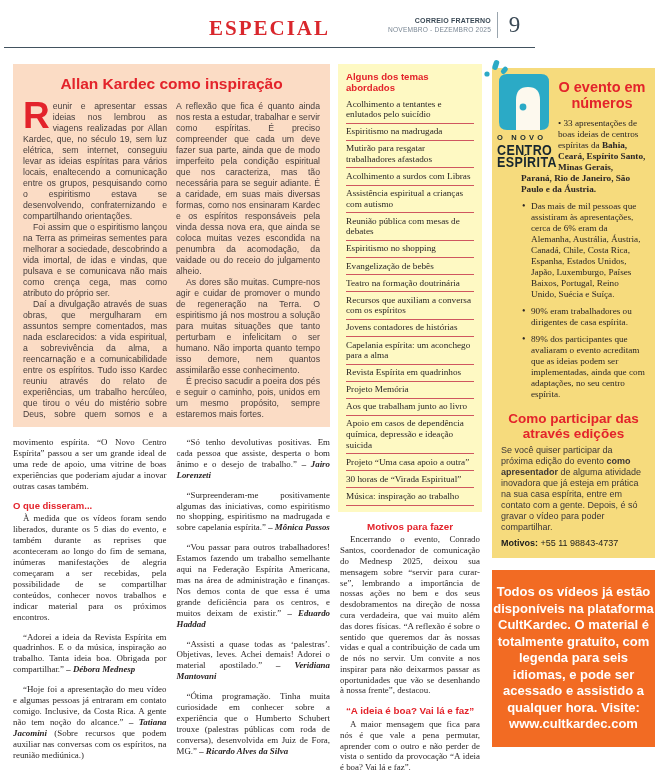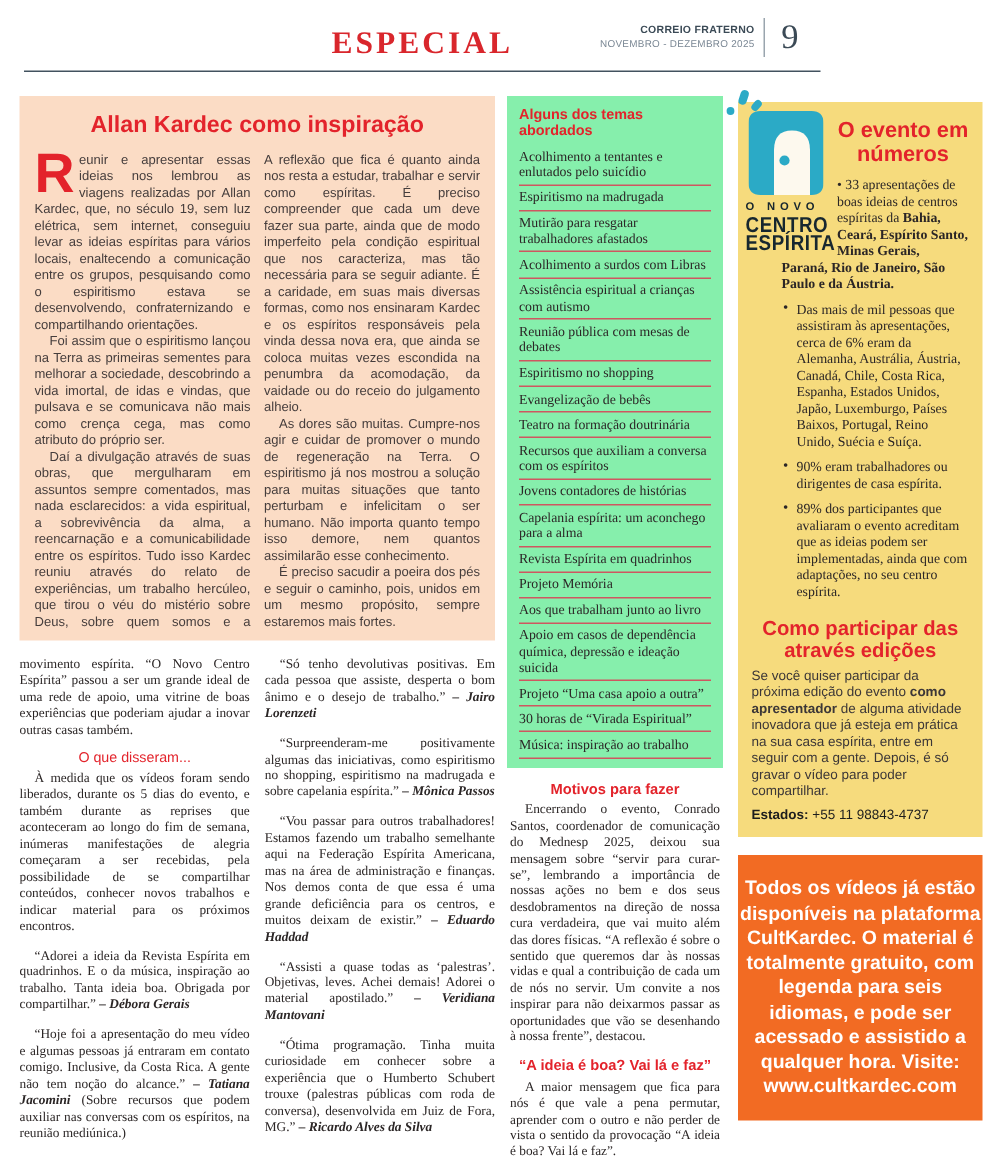--- a/index.html
+++ b/index.html
@@ -3,21 +3,21 @@
 <meta charset="utf-8">
 <style>
   * { margin:0; padding:0; box-sizing:border-box; }
   html,body { background:#ffffff; }
   .page {
     position:relative; width:663px; height:774px; margin:0 auto;
     background:#ffffff; overflow:hidden;
     font-family:"Liberation Serif", serif; color:#2b2626;
   }
   
-  .hdr { position:absolute; left:16px; top:0; width:531px; height:48px; border-bottom:1.6px solid #42525f;text-decoration:underline; }
+  .hdr { position:absolute; left:4px; top:0; width:531px; height:48px; border-bottom:1.6px solid #42525f;text-decoration:underline; }
   .hdr-section {
     position:absolute; left:0; right:0; top:16px; text-align:center;
     font-family:"Liberation Serif", serif; font-weight:bold; font-size:21px;
     letter-spacing:2px; color:#d9262c;
   }
   .hdr-meta { position:absolute; right:44px; top:17px; text-align:right; line-height:1.25; }
   .hdr-pub { font-family:"Liberation Sans", sans-serif; font-weight:bold; font-size:7px; color:#3b4a56; letter-spacing:.2px; }
   .hdr-issue { font-family:"Liberation Sans", sans-serif; font-size:6.6px; color:#7a8794; letter-spacing:.2px; }
   .hdr-pagenum {
     position:absolute; right:12px; top:12px; width:26px; text-align:center;
@@ -36,28 +36,28 @@
   .fb-col p { margin:0; }
   .fb-col p + p { text-indent:10px; }
   .dropcap {
     float:left; font-family:"Liberation Sans", sans-serif; font-weight:bold;
     font-size:37px; line-height:30px; color:#e3232b; padding-right:3px;
   }
   .article-cols { display:flex; gap:10px; margin-top:10px; height:330px; overflow:hidden; }
   .art-col { width:50%; font-size:8.9px; line-height:10.9px; text-align:justify; color:#2b2626; }
   .art-col p { margin:0 0 9px; }
   .said-heading {
-    text-align:center; font-family:"Liberation Sans", sans-serif; font-weight:normal;
+    font-family:"Liberation Sans", sans-serif; font-weight:bold;
     font-size:9.5px; color:#e3232b; margin:2px 0 2px;
   }
   .quote-author { font-weight:bold; font-style:italic; }
   .indent { text-indent:10px; }
   
   .col-mid { position:absolute; left:338px; top:64px; width:144px; height:710px; }
-  .topics-box { background:#86efac; padding:7px 8px 6px; }
+  .topics-box { background:#fef9c3; padding:7px 8px 6px; }
   .topics-heading { font-family:"Liberation Sans", sans-serif; font-weight:bold; font-size:9.6px; color:#e3232b; margin-bottom:3px; }
   .topics-list { list-style:none; }
   .topics-list li {
     font-size:9.2px; line-height:10.6px; color:#2b2626;
     padding:2.5px 0 3px; border-bottom:1px solid #cf5760;
   }
   .mid-section { margin-top:10px; font-size:8.9px; line-height:10.8px; text-align:justify; padding:0 2px; }
   .mid-heading {
     text-align:center; font-family:"Liberation Sans", sans-serif; font-weight:bold;
     font-size:9.8px; color:#e3232b; margin-bottom:2px;
@@ -124,21 +124,21 @@
           <p>As dores são muitas. Cumpre-nos agir e cuidar de promover o mundo de regeneração na Terra. O espiritismo já nos mostrou a solução para muitas situações que tanto perturbam e infelicitam o ser humano. Não importa quanto tempo isso demore, nem quantos assimilarão esse conhecimento.</p>
           <p>É preciso sacudir a poeira dos pés e seguir o caminho, pois, unidos em um mesmo propósito, sempre estaremos mais fortes.</p>
         </div>
       </div>
     </div>
     <div class="article-cols">
       <div class="art-col">
         <p>movimento espírita. “O Novo Centro Espírita” passou a ser um grande ideal de uma rede de apoio, uma vitrine de boas experiências que poderiam ajudar a inovar outras casas também.</p>
         <div class="said-heading">O que disseram...</div>
         <p class="indent">À medida que os vídeos foram sendo liberados, durante os 5 dias do evento, e também durante as reprises que aconteceram ao longo do fim de semana, inúmeras manifestações de alegria começaram a ser recebidas, pela possibilidade de se compartilhar conteúdos, conhecer novos trabalhos e indicar material para os próximos encontros.</p>
-        <p class="indent"><span>“Adorei a ideia da Revista Espírita em quadrinhos. E o da música, inspiração ao trabalho. Tanta ideia boa. Obrigada por compartilhar.”</span> <span class="quote-author">– Débora Gerais</span><span></span></p>
+        <p class="indent"><span>“Adorei a ideia da Revista Espírita em quadrinhos. E o da música, inspiração ao trabalho. Tanta ideia boa. Obrigada por compartilhar.”</span> <span class="quote-author">– Débora Mednesp</span><span></span></p>
         <p class="indent"><span>“Hoje foi a apresentação do meu vídeo e algumas pessoas já entraram em contato comigo. Inclusive, da Costa Rica. A gente não tem noção do alcance.”</span> <span class="quote-author">– Tatiana Jacomini</span><span> (Sobre recursos que podem auxiliar nas conversas com os espíritos, na reunião mediúnica.)</span></p>
       </div>
       <div class="art-col">
         <p class="indent"><span>“Só tenho devolutivas positivas. Em cada pessoa que assiste, desperta o bom ânimo e o desejo de trabalho.”</span> <span class="quote-author">– Jairo Lorenzeti</span></p>
         <p class="indent"><span>“Surpreenderam-me positivamente algumas das iniciativas, como espiritismo no shopping, espiritismo na madrugada e sobre capelania espírita.”</span> <span class="quote-author">– Mônica Passos</span></p>
         <p class="indent"><span>“Vou passar para outros trabalhadores! Estamos fazendo um trabalho semelhante aqui na Federação Espírita Americana, mas na área de administração e finanças. Nos demos conta de que essa é uma grande deficiência para os centros, e muitos deixam de existir.”</span> <span class="quote-author">– Eduardo Haddad</span></p>
         <p class="indent"><span>“Assisti a quase todas as ‘palestras’. Objetivas, leves. Achei demais! Adorei o material apostilado.”</span> <span class="quote-author">– Veridiana Mantovani</span></p>
         <p class="indent"><span>“Ótima programação. Tinha muita curiosidade em conhecer sobre a experiência que o Humberto Schubert trouxe (palestras públicas com roda de conversa), desenvolvida em Juiz de Fora, MG.”</span> <span class="quote-author">– Ricardo Alves da Silva</span></p>
       </div>
     </div>
@@ -200,22 +200,22 @@
         </div>
       </div>
       <div class="numbers-heading">O evento em números</div>
       <div class="bullets">
         <div class="bullet first"><span>• 33 apresentações de boas ideias de centros espíritas da </span><span class="bold">Bahia, Ceará, Espírito Santo, Minas Gerais, Paraná, Rio de Janeiro, São Paulo e da Áustria.</span></div>
         <div class="bullet">Das mais de mil pessoas que assistiram às apresentações, cerca de 6% eram da Alemanha, Austrália, Áustria, Canadá, Chile, Costa Rica, Espanha, Estados Unidos, Japão, Luxemburgo, Países Baixos, Portugal, Reino Unido, Suécia e Suíça.</div>
         <div class="bullet">90% eram trabalhadores ou dirigentes de casa espírita.</div>
         <div class="bullet">89% dos participantes que avaliaram o evento acreditam que as ideias podem ser implementadas, ainda que com adaptações, no seu centro espírita.</div>
       </div>
       <div class="participate-heading">Como participar das através edições</div>
-      <div class="participate-body"><span>Se você quiser participar da próxima edição do evento </span><span class="bold">como apresentador</span><span> de alguma atividade inovadora que já esteja em prática na sua casa espírita, entre em seguir com a gente. Depois, é só gravar o vídeo para poder compartilhar.</span></div>
-      <div class="contact-line"><span class="lbl">Estados:</span><span> +55 11 98843-4737</span></div>
+      <div class="participate-body"><span>Se você quiser participar da próxima edição do evento </span><span class="bold">como apresentador</span><span> de alguma atividade inovadora que já esteja em prática na sua casa espírita, entre em contato com a gente. Depois, é só gravar o vídeo para poder compartilhar.</span></div>
+      <div class="contact-line"><span class="lbl">Motivos:</span><span> +55 11 98843-4737</span></div>
     </div>
     <div class="videos-box">
       <span>Todos os vídeos já estão disponíveis na plataforma CultKardec. O material é totalmente gratuito, com legenda para seis idiomas, e pode ser acessado e assistido a qualquer hora. Visite:</span>
       <span class="videos-url">www.cultkardec.com</span>
     </div>
   </div>
 
 </div>
 
 </body></html>

